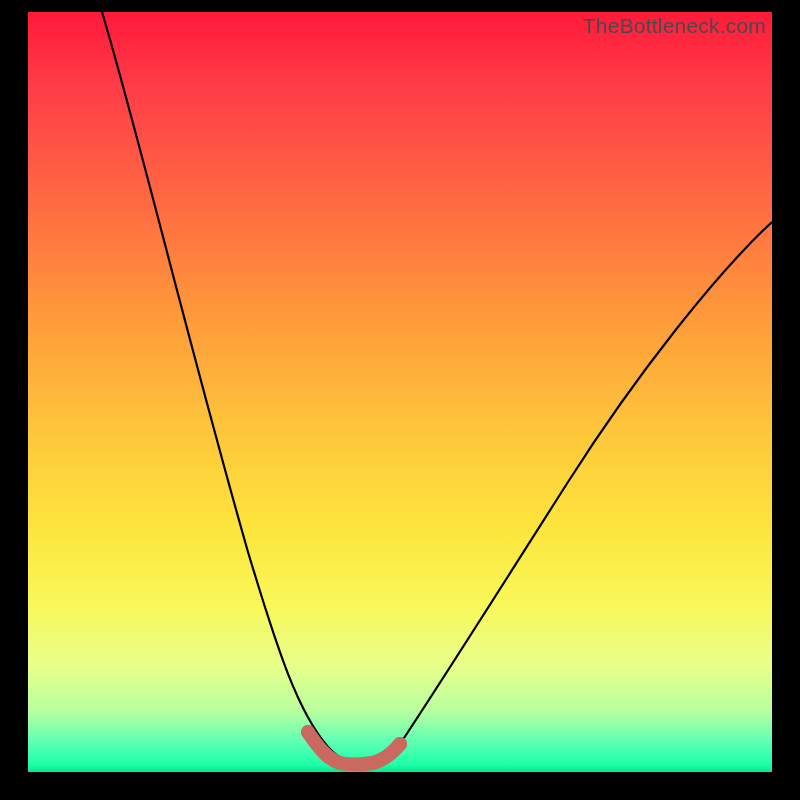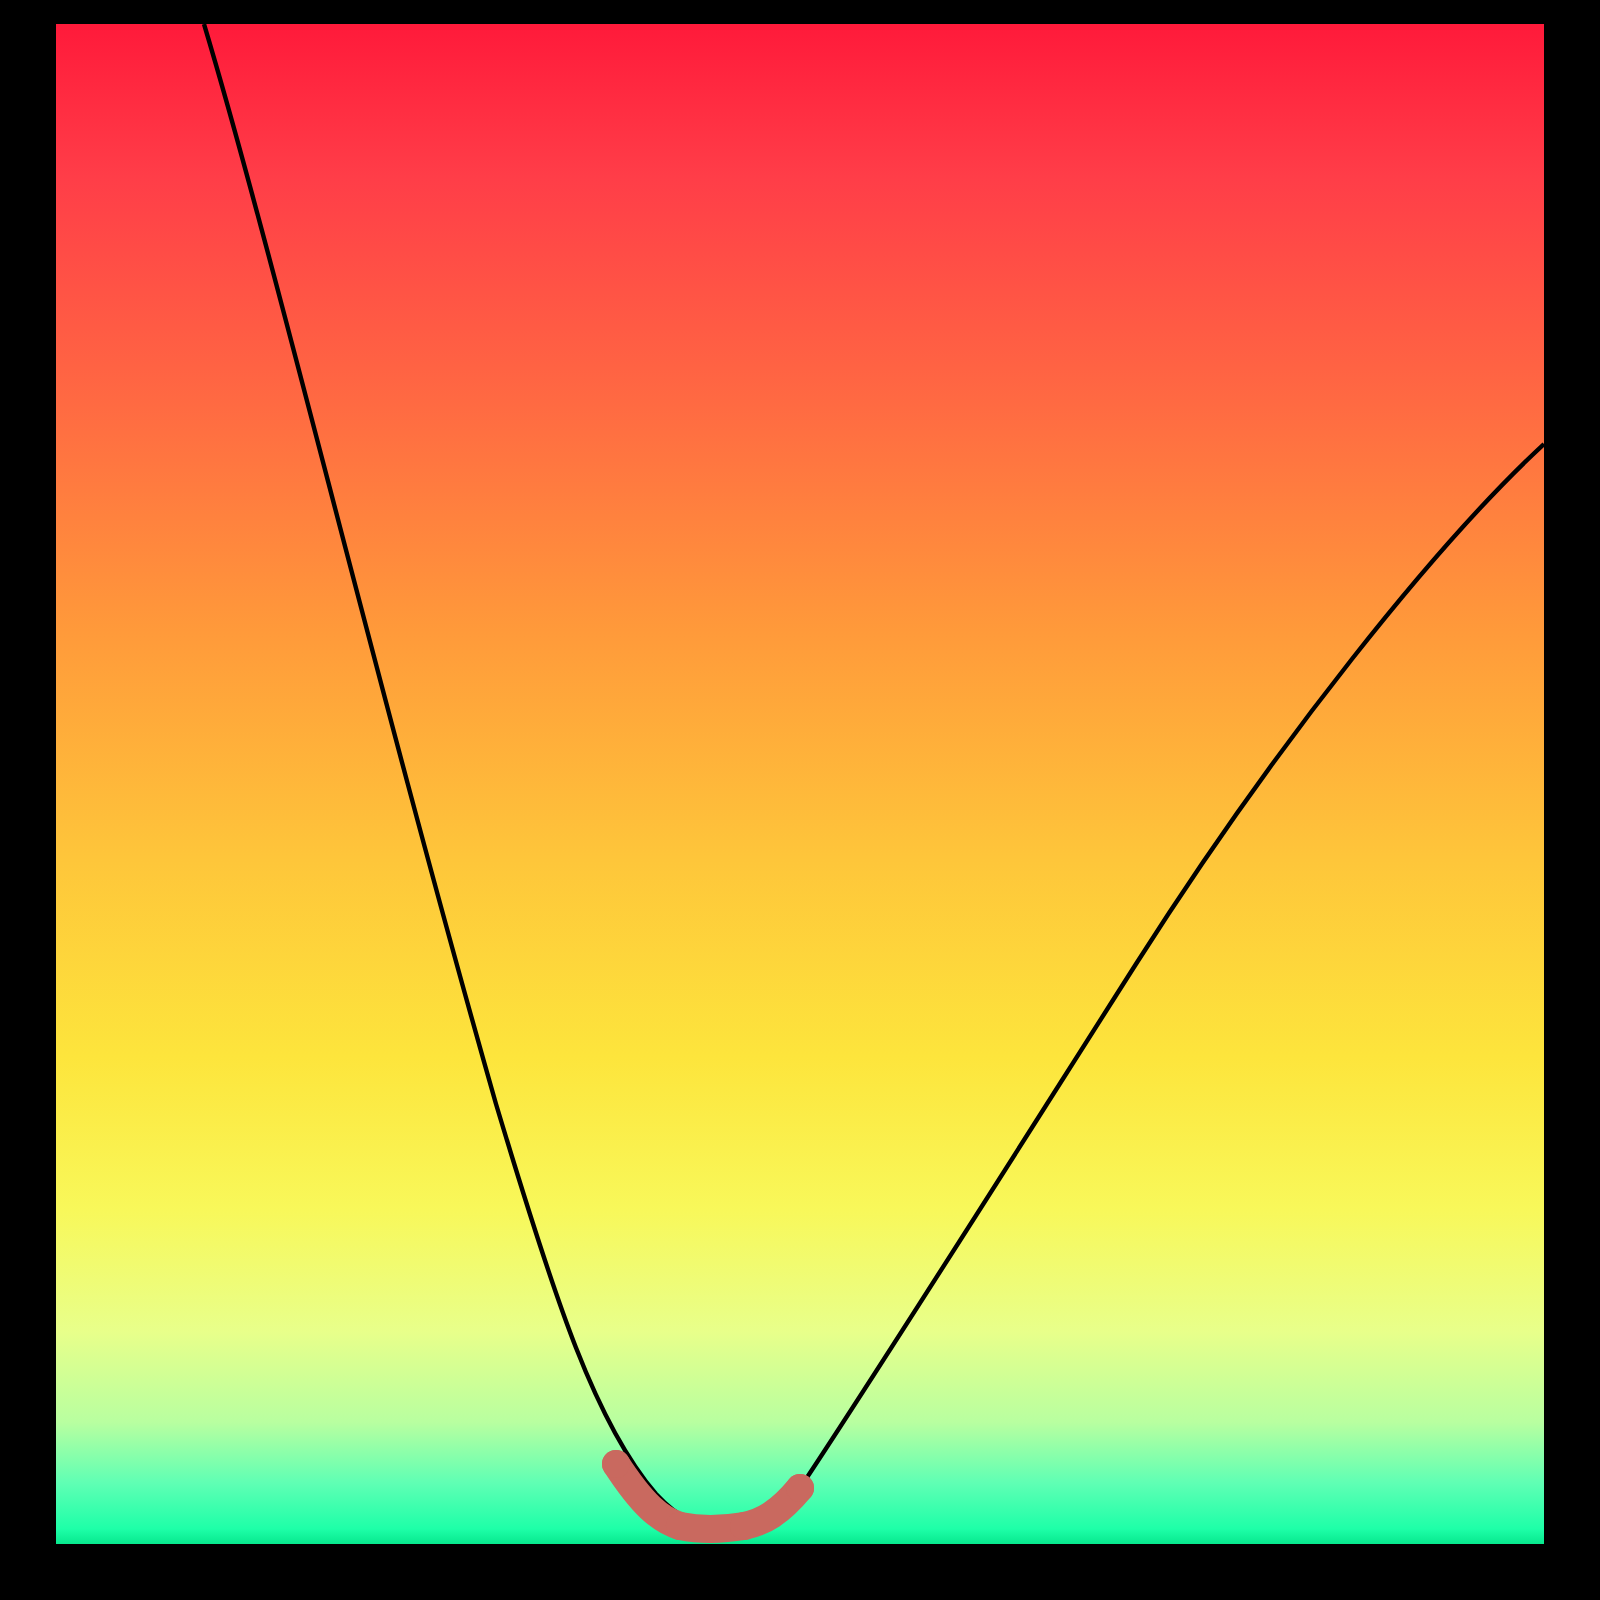--- a/index.html
+++ b/index.html
@@ -84,14 +84,15 @@
       </g>
 
       <g fill="#c9695f">
         <circle cx="280" cy="720" r="7"></circle>
         <circle cx="372" cy="732" r="7"></circle>
       </g>
     </svg>
 
   </div>
 
+  <div class="watermark">TheBottleneck.com</div>
 
 </div>
 
 </body></html>

